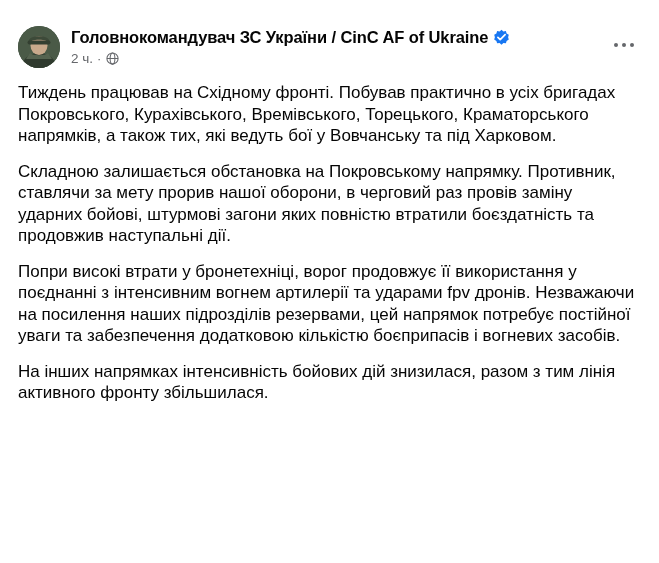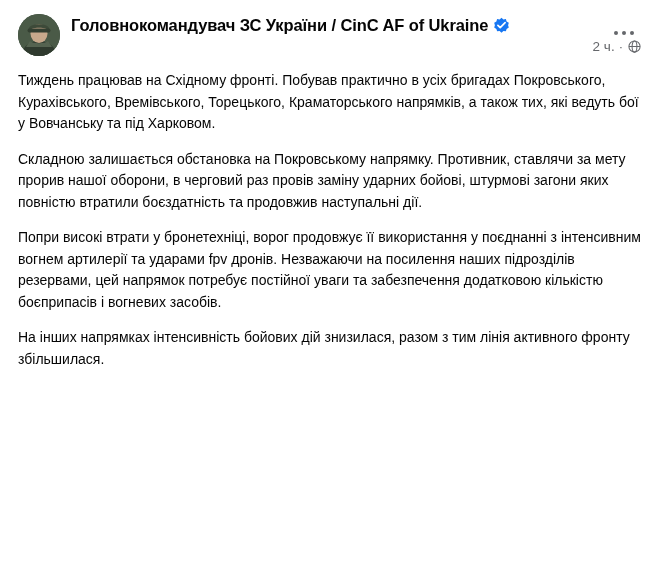--- a/index.html
+++ b/index.html
@@ -12,20 +12,21 @@
     background: #ffffff;
     font-family: "Liberation Sans", sans-serif;
     color: #050505;
     overflow: hidden;
   }
   .post {
     width: 659px;
     box-sizing: border-box;
     padding: 14px 18px 10px 18px;
     background: #ffffff;
+    margin-top: 12px;
   }
   .post-header {
     display: flex;
     align-items: flex-start;
     margin-bottom: 14px;
     position: relative;
   }
   .avatar {
     width: 42px;
     height: 42px;
@@ -60,21 +61,20 @@
     height: 17px;
     flex: 0 0 17px;
     display: inline-block;
   }
   .meta-row {
     display: flex;
     align-items: center;
     margin-top: 4px;
     color: #65676b;
     font-size: 13.5px;
-    justify-content: flex-end;
   }
   .meta-time { white-space: nowrap; }
   .meta-dot {
     margin: 0 4px;
     font-size: 13px;
     line-height: 13px;
   }
   .globe-icon {
     display: inline-block;
     width: 13px;
@@ -96,21 +96,21 @@
   .menu-dots span {
     width: 4px;
     height: 4px;
     border-radius: 50%;
     background: #65676b;
     margin: 0 2px;
     display: block;
   }
   .post-body p {
     margin: 0 0 14px 0;
-    font-size: 14px;
+    font-size: 17px;
     line-height: 21.5px;
     color: #050505;
     letter-spacing: 0px;
   }
   .post-body p:last-child { margin-bottom: 0; }
 </style>
 </head>
 <body>
 
 <div class="post">

